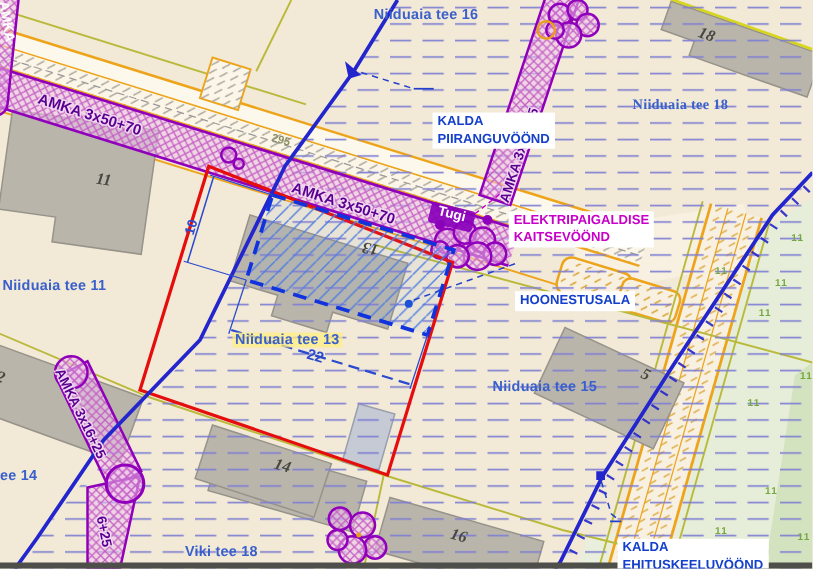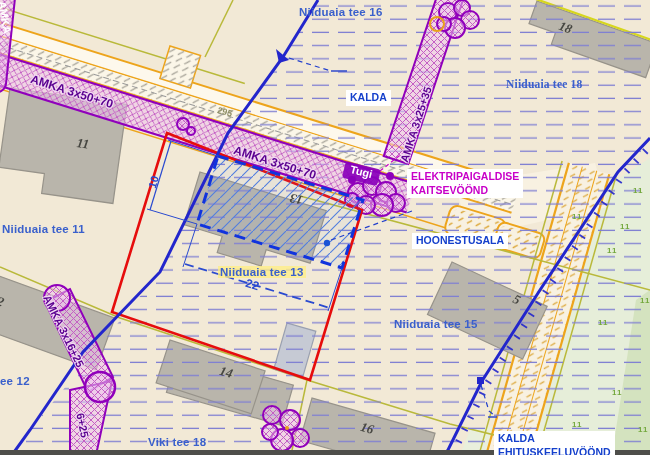--- a/index.html
+++ b/index.html
@@ -1,21 +1,21 @@
 <!DOCTYPE html>
 <html><head>
 <meta charset="utf-8">
 <style>
   html,body{margin:0;padding:0;background:#e8e8e8;}
   #stage{position:relative;width:650px;height:455px;overflow:hidden;
          font-family:"Liberation Sans",sans-serif;background:#f2e9d6;}
   #base{position:absolute;left:0;top:0;}
   .lbl{position:absolute;white-space:nowrap;transform-origin:0 0;pointer-events:none;}
   .street{color:#3a60cc;font-weight:bold;font-size:11.5px;letter-spacing:.2px;}
-  .street.halo{background:rgba(255,238,130,.75);padding:0 2px;margin-left:32px;}
+  .street.halo{background:rgba(255,238,130,.75);padding:0 2px;}
   .bnum{color:#474742;font-size:13px;font-style:italic;font-family:"Liberation Serif",serif;font-weight:bold;}
   .amka{color:#5a0090;font-weight:bold;font-size:12px;
         text-shadow:1px 1px 0 #f2d8f2,-1px -1px 0 #f2d8f2,1px -1px 0 #f2d8f2,-1px 1px 0 #f2d8f2;}
   .amka.small{font-size:11px;}
   .white{color:#fff;font-weight:bold;font-size:11px;text-shadow:none;}
   .dim{color:#2a4ad0;font-weight:bold;font-size:11px;}
   .marker{color:#8f8f66;font-size:9px;font-weight:bold;}
   .veg{color:#74a83e;font-size:8px;font-weight:bold;letter-spacing:1px;}
   .callout{position:absolute;background:#ffffff;padding:1px 4px;line-height:1.3;
            font-size:10.5px;font-weight:bold;white-space:nowrap;margin-top:32px;}
@@ -225,22 +225,22 @@
     <line x1="488" y1="417" x2="497" y2="417" stroke="#2340cc" stroke-width="1.4"></line>
   </g>
 
   <rect x="0" y="450" width="650" height="5.5" fill="#4e4e4a"></rect>
 </svg>
 
 <div class="lbl street" style="left:299px;top:6px;">Niiduaia tee 16</div>
 <div class="lbl street" style="left:506px;top:78px;font-family:Liberation Serif, serif;">Niiduaia tee 18</div>
 <div class="lbl street" style="left:2px;top:179px;margin-top:44px;">Niiduaia tee 11</div>
 <div class="lbl street halo" style="left:186px;top:266px;">Niiduaia tee 13</div>
-<div class="lbl street" style="left:394px;top:318px;">Niiduaia tee 15</div>
-<div class="lbl street" style="left:0px;top:375px;">ee 12</div>
+<div class="lbl street" style="left:394px;top:304px;">Niiduaia tee 15</div>
+<div class="lbl street" style="left:0px;top:375px;">ee 14</div>
 <div class="lbl street" style="left:148px;top:436px;">Viki tee 18</div>
 
 <div class="lbl bnum" style="left:78px;top:135px;transform:rotate(8deg);">11</div>
 <div class="lbl bnum" style="left:301px;top:208px;transform:rotate(192deg);">13</div>
 <div class="lbl bnum" style="left:562px;top:18px;transform:rotate(20deg);">18</div>
 <div class="lbl bnum" style="left:-6px;top:291px;transform:rotate(20deg);">12</div>
 <div class="lbl bnum" style="left:222px;top:363px;transform:rotate(16deg);">14</div>
 <div class="lbl bnum" style="left:363px;top:419px;transform:rotate(16deg);">16</div>
 <div class="lbl bnum" style="left:517px;top:291px;transform:rotate(25deg);">5</div>
 
@@ -262,20 +262,21 @@
 <div class="lbl veg" style="left:598px;top:318px;">11</div>
 <div class="lbl veg" style="left:640px;top:296px;">11</div>
 <div class="lbl veg" style="left:612px;top:388px;">11</div>
 <div class="lbl veg" style="left:572px;top:420px;">11</div>
 <div class="lbl veg" style="left:638px;top:425px;">11</div>
 <div class="lbl veg" style="left:530px;top:442px;">11</div>
 <div class="lbl veg" style="left:620px;top:222px;">11</div>
 
 <div class="callout blue" style="left:346px;top:58px;">
   <div>KALDA</div>
+  <div>PIIRANGUVÖÖND</div>
 </div>
 <div class="callout blue" style="left:412px;top:201px;">
   <div>HOONESTUSALA</div>
 </div>
 <div class="callout magenta" style="left:407px;top:137px;">
   <div>ELEKTRIPAIGALDISE</div>
   <div>KAITSEVÖÖND</div>
 </div>
 <div class="callout blue" style="left:494px;top:399px;">
   <div>KALDA</div>

